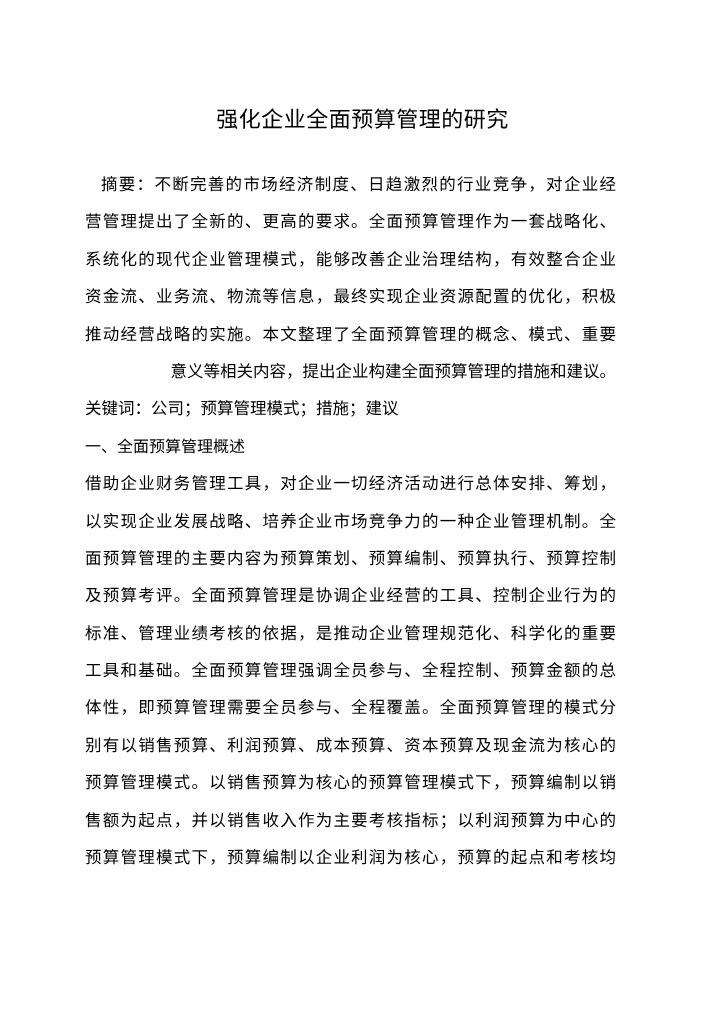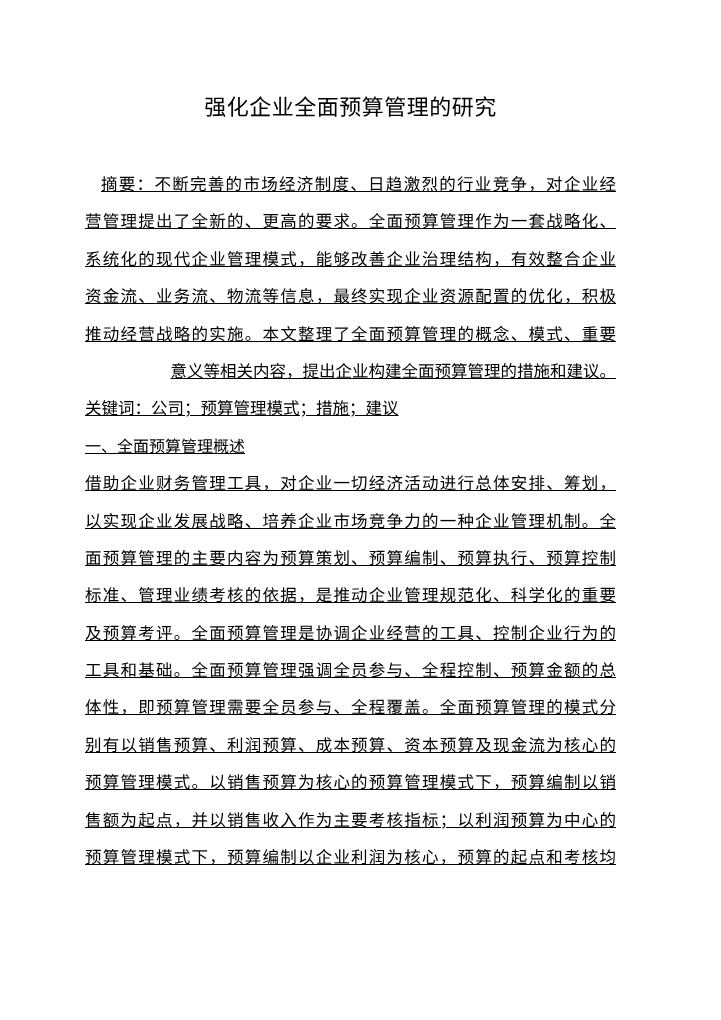--- a/index.html
+++ b/index.html
@@ -27,40 +27,39 @@
 
   
   .content {
     position: absolute;
     left: 85px;
     top: 0;
     width: 531px;
   }
 
   .doc-title {
-    margin: 0;
+    margin: 12px;
     padding: 0;
     position: absolute;
     left: 0;
     top: 92px;
     width: 531px;
     text-align: center;
     font-size: 22px;
     font-weight: normal;
     line-height: 32px;
     letter-spacing: 0.5px;
     white-space: nowrap;
   }
 
   .body-block {
     position: absolute;
     left: 0;
     top: 166px;
     width: 531px;
-    text-decoration: underline;
   }
 
   .line {
     font-size: 16.5px;
     line-height: 37.4px;
     height: 37.4px;
     text-align: right;
     white-space: nowrap;
     letter-spacing: 0px;
   }
@@ -110,22 +109,22 @@
       </div>
 
       <div class="keywords">关键词：公司；预算管理模式；措施；建议</div>
 
       <div class="section-heading">一、全面预算管理概述</div>
 
       <div>
         <div class="line justify">借助企业财务管理工具，对企业一切经济活动进行总体安排、筹划，</div>
         <div class="line justify">以实现企业发展战略、培养企业市场竞争力的一种企业管理机制。全</div>
         <div class="line justify">面预算管理的主要内容为预算策划、预算编制、预算执行、预算控制</div>
+        <div class="line justify">及预算考评。全面预算管理是协调企业经营的工具、控制企业行为的</div>
         <div class="line justify">标准、管理业绩考核的依据，是推动企业管理规范化、科学化的重要</div>
-        <div class="line justify">及预算考评。全面预算管理是协调企业经营的工具、控制企业行为的</div>
         <div class="line justify">工具和基础。全面预算管理强调全员参与、全程控制、预算金额的总</div>
         <div class="line justify">体性，即预算管理需要全员参与、全程覆盖。全面预算管理的模式分</div>
         <div class="line justify">别有以销售预算、利润预算、成本预算、资本预算及现金流为核心的</div>
         <div class="line justify">预算管理模式。以销售预算为核心的预算管理模式下，预算编制以销</div>
         <div class="line justify">售额为起点，并以销售收入作为主要考核指标；以利润预算为中心的</div>
         <div class="line justify">预算管理模式下，预算编制以企业利润为核心，预算的起点和考核均</div>
       </div>
 
     </div>
   </div>

